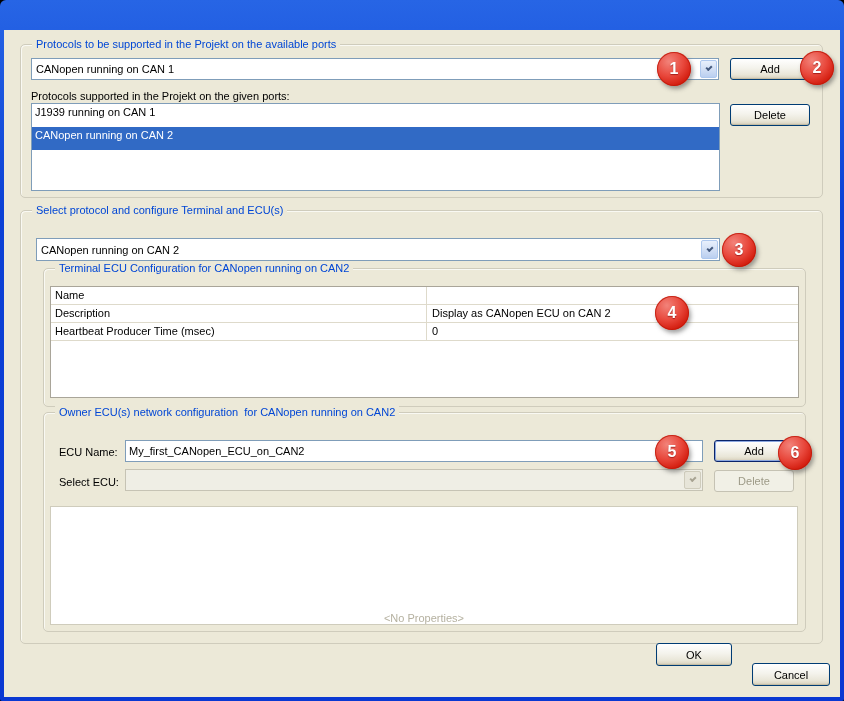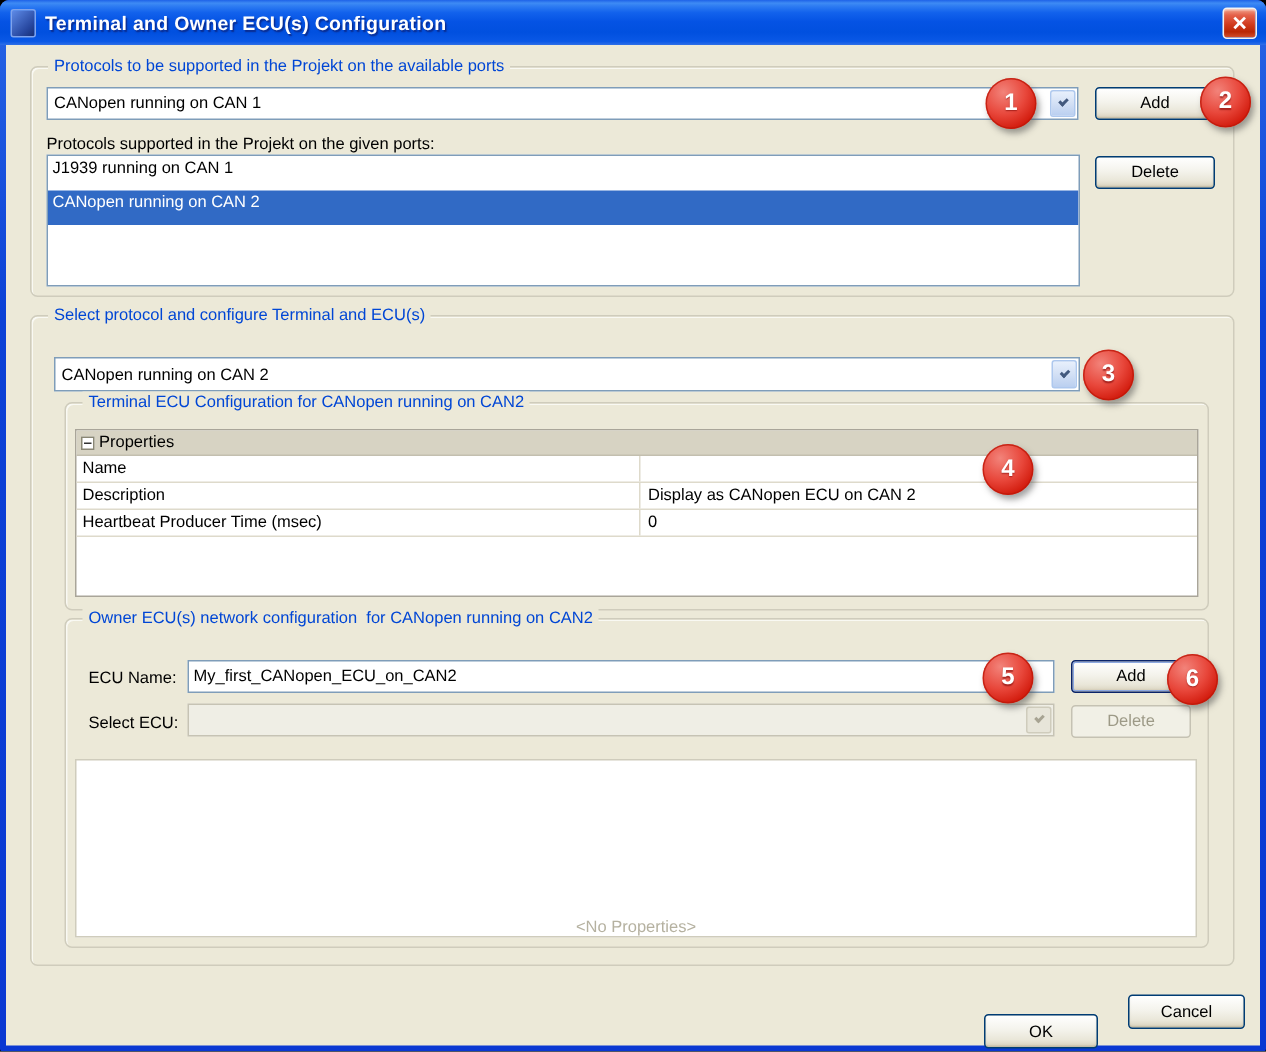--- a/index.html
+++ b/index.html
@@ -68,27 +68,20 @@
     box-shadow:2px 3px 4px rgba(70,70,70,.5), inset 0 0 0 1px rgba(190,25,10,.8);
     color:#fff;font-size:16px;font-weight:bold;display:flex;align-items:center;justify-content:center;
     text-shadow:0 1px 1px rgba(120,0,0,.6);}
 </style>
 </head>
 <body>
 
 <div class="screen">
   <div class="frame">
 
-    <div class="titlebar">
-      <div class="app-icon"></div>
-      <div class="title-text">Terminal and Owner ECU(s) Configuration</div>
-      <div class="close-btn">
-        <span>✕</span>
-      </div>
-    </div>
 
     <div class="body">
 
       <div class="groupbox" style="left:16px;top:14px;width:803px;height:154px;">
         <span class="group-label">Protocols to be supported in the Projekt on the available ports</span>
 
         <div class="combo" style="left:10px;top:13px;width:688px;height:22px;">
           <span class="combo-text">CANopen running on CAN 1</span>
           <span class="combo-arrow">
               <span class="chev"></span>
@@ -118,24 +111,20 @@
           <span class="combo-text">CANopen running on CAN 2</span>
           <span class="combo-arrow">
               <span class="chev"></span>
             </span>
         </div>
 
         <div class="groupbox" style="left:22px;top:57px;width:763px;height:139px;">
           <span class="group-label">Terminal ECU Configuration for CANopen running on CAN2</span>
 
           <div class="grid" style="left:6px;top:17px;width:749px;height:112px;">
-            <div class="grid-header">
-              <span class="collapse-box"></span>
-              <span>Properties</span>
-            </div>
             <div class="grid-row">
               <div class="cell-name">Name</div>
             </div>
             <div class="grid-row">
               <div class="cell-name">Description</div>
               <div class="cell-value">Display as CANopen ECU on CAN 2</div>
             </div>
             <div class="grid-row">
               <div class="cell-name">Heartbeat Producer Time (msec)</div>
               <div class="cell-value">0</div>
@@ -162,21 +151,21 @@
           <div class="btn disabled" style="left:670px;top:57px;width:80px;height:22px;">
             <span>Delete</span>
           </div>
 
           <div class="panel" style="left:6px;top:93px;width:748px;height:119px;">
             <span class="panel-text">&lt;No Properties&gt;</span>
           </div>
         </div>
       </div>
 
-      <div class="btn" style="left:652px;top:646px;width:76px;height:23px;">
+      <div class="btn" style="left:652px;top:613px;width:76px;height:23px;">
         <span>OK</span>
       </div>
       <div class="btn" style="left:748px;top:633px;width:78px;height:23px;">
         <span>Cancel</span>
       </div>
 
       <div class="badge" style="left:653px;top:22px;">1</div>
       <div class="badge" style="left:796px;top:21px;">2</div>
       <div class="badge" style="left:718px;top:203px;">3</div>
       <div class="badge" style="left:651px;top:266px;">4</div>

